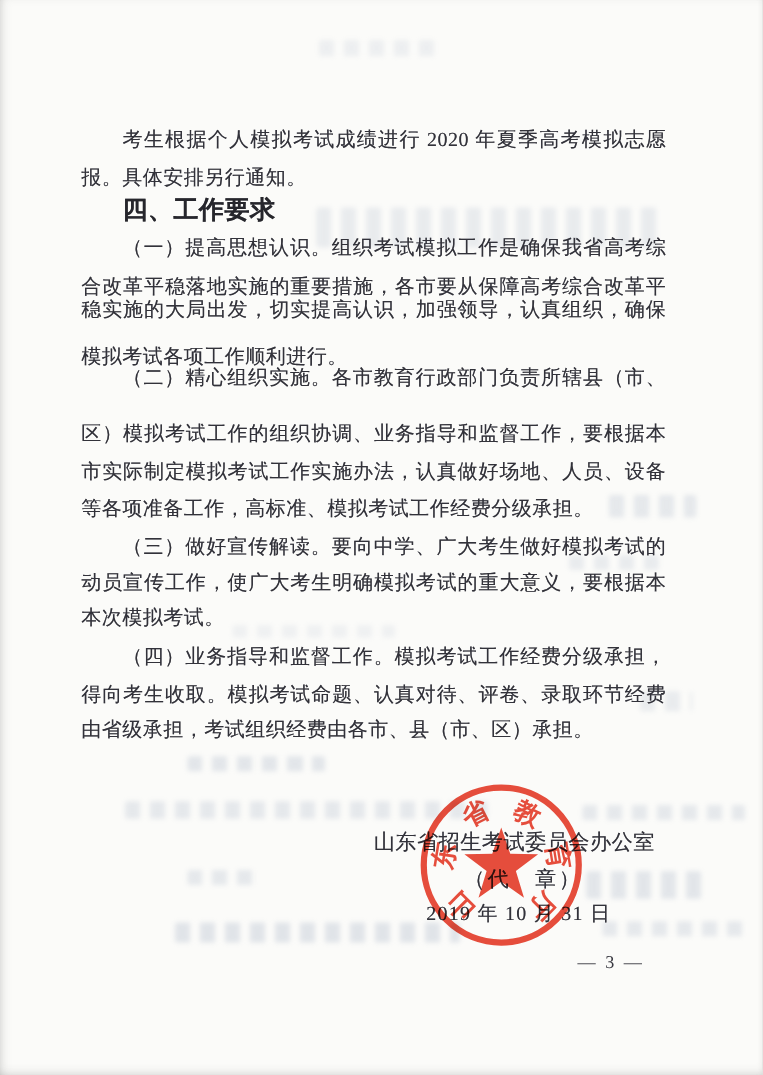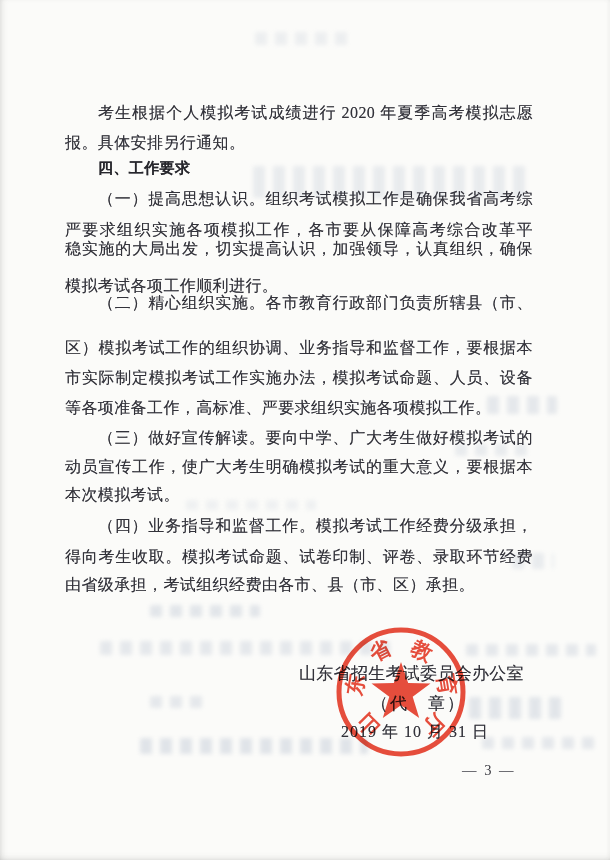--- a/index.html
+++ b/index.html
@@ -21,21 +21,21 @@
     position:absolute;left:0;width:468px;height:30px;line-height:30px;
     font-size:16px;letter-spacing:.4px;
     color:#32323a;text-shadow:0 0 .5px rgba(50,50,58,.55);
     overflow:hidden;
   }
   .line.fill{text-align:justify;text-align-last:justify;}
   .line.end{text-align:left;font-family:Liberation Serif, serif;}
   .line.indent{padding-left:33px;width:435px;}
   .line.head{
     font-family:"Liberation Sans","DejaVu Sans",sans-serif;
-    font-weight:700;font-size:15px;color:#26262c;
+    font-weight:700;font-size:20px;color:#26262c;
     text-shadow:0 0 .4px rgba(38,38,44,.7);
   }
   
   .sig{
     position:absolute;height:22px;line-height:22px;font-size:17px;
     letter-spacing:.3px;color:#32323a;text-shadow:0 0 .5px rgba(50,50,58,.5);
     white-space:nowrap;
   }
   .sig.org{left:299px;top:663px;}
   .sig.dai{left:371px;top:693px;letter-spacing:2px;}
@@ -78,32 +78,32 @@
   <div class="ghost" style="left:150px;top:696px;width:54px;height:12px;opacity:.22;"></div>
   <div class="ghost" style="left:469px;top:697px;width:92px;height:22px;opacity:.25;"></div>
   <div class="ghost" style="left:140px;top:738px;width:228px;height:16px;opacity:.27;"></div>
   <div class="ghost" style="left:482px;top:737px;width:114px;height:12px;opacity:.22;"></div>
 
   <div class="textblock">
     <div class="line indent fill" style="top:98px">考生根据个人模拟考试成绩进行 2020 年夏季高考模拟志愿填</div>
     <div class="line end" style="top:128px">报。具体安排另行通知。</div>
     <div class="line indent end head" style="top:153px">四、工作要求</div>
     <div class="line indent fill" style="top:184px">（一）提高思想认识。组织考试模拟工作是确保我省高考综</div>
-    <div class="line fill" style="top:215px">严要求组织实施各项模拟工作，各市要从保障高考综合改革平</div>
+    <div class="line fill" style="top:215px">合改革平稳落地实施的重要措施，各市要从保障高考综合改革平</div>
     <div class="line fill" style="top:234px">稳实施的大局出发，切实提高认识，加强领导，认真组织，确保</div>
     <div class="line end" style="top:271px">模拟考试各项工作顺利进行。</div>
     <div class="line indent fill" style="top:288px">（二）精心组织实施。各市教育行政部门负责所辖县（市、</div>
     <div class="line fill" style="top:333px">区）模拟考试工作的组织协调、业务指导和监督工作，要根据本</div>
-    <div class="line fill" style="top:363px">市实际制定模拟考试工作实施办法，模拟考试命题、人员、设备</div>
-    <div class="line end" style="top:393px">等各项准备工作，高标准、严要求组织实施各项模拟工作。</div>
+    <div class="line fill" style="top:363px">市实际制定模拟考试工作实施办法，认真做好场地、人员、设备</div>
+    <div class="line end" style="top:393px">等各项准备工作，高标准、模拟考试工作经费分级承担。</div>
     <div class="line indent fill" style="top:423px">（三）做好宣传解读。要向中学、广大考生做好模拟考试的</div>
     <div class="line fill" style="top:452px">动员宣传工作，使广大考生明确模拟考试的重大意义，要根据本</div>
     <div class="line end" style="top:480px">本次模拟考试。</div>
     <div class="line indent fill" style="top:511px">（四）业务指导和监督工作。模拟考试工作经费分级承担，不</div>
-    <div class="line fill" style="top:542px">得向考生收取。模拟考试命题、试卷印制、评卷、录取环节经费</div>
+    <div class="line fill" style="top:542px">得向考生收取。模拟考试命题、认真对待、评卷、录取环节经费</div>
     <div class="line end" style="top:570px">由省级承担，考试组织经费由各市、县（市、区）承担。</div>
   </div>
 
   <div class="sig org">山东省招生考试委员会办公室</div>
   <div class="sig dai">（代　章）</div>
   <div class="sig date">2019 年 10 月 31 日</div>
 
   <div class="pagenum">— 3 —</div>
 
   <svg class="seal" viewBox="0 0 132 132" xmlns="http://www.w3.org/2000/svg">

